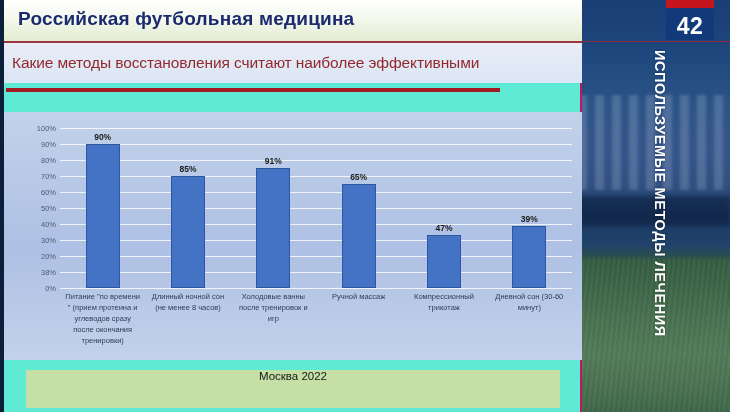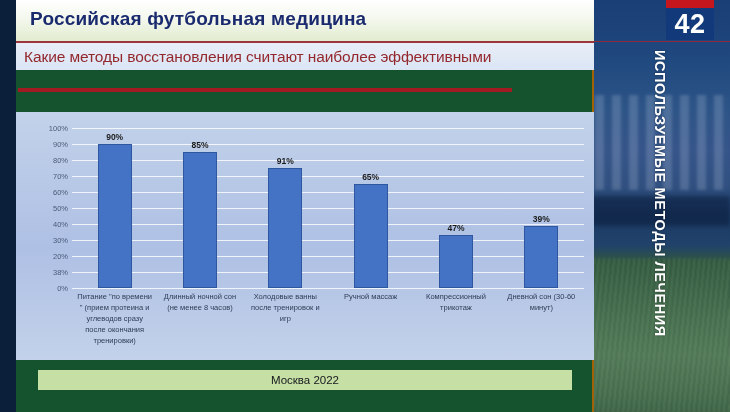--- a/index.html
+++ b/index.html
@@ -84,21 +84,21 @@
     justify-content: center;
     padding-bottom: 2px;
   }
   #badge-topbar {
     position: absolute;
     left: 0; top: 0;
     width: 48px; height: 8px;
     background: #c4161c;
   }
   #badge-number {
-    font-size: 27px;
+    font-size: 23px;
     font-weight: bold;
     color: #ffffff;
     line-height: 1;
     letter-spacing: .5px;
   }
   #badge-underline {
     position: absolute;
     left: 578px; top: 41px;
     width: 152px; height: 1px;
     background: #8d2b3a;
@@ -120,24 +120,24 @@
     font-weight: bold;
     color: #ffffff;
     letter-spacing: .6px;
     white-space: nowrap;
     text-shadow: 0 0 2px rgba(0,0,0,.45);
   }
 
   
   #main {
     position: absolute;
-    left: 16px; top: 0;
+    left: 4px; top: 0;
     width: 578px; height: 412px;
-    background: #14532d;
-    border-right: 2px solid #a16207;
+    background: #5eead4;
+    border-right: 2px solid #be185d;
   }
 
   
   #title-band {
     position: absolute;
     left: 0; top: 0;
     width: 578px; height: 41px;
     background: linear-gradient(to bottom, #ffffff 0%, #f4f8ee 45%, #e2eccf 100%);
   }
   #title-text {
@@ -152,21 +152,21 @@
     position: absolute;
     left: 0; top: 41px;
     width: 578px; height: 2px;
     background: #9d3540;
   }
 
   
   #subtitle-band {
     position: absolute;
     left: 0; top: 43px;
-    width: 578px; height: 27px;
+    width: 578px; height: 40px;
     background: linear-gradient(to bottom, #e8eef8 0%, #dbe5f4 100%);
     display: flex;
     align-items: center;
   }
   #subtitle-text {
     padding-left: 8px;
     font-size: 15.5px;
     color: #93282d;
     letter-spacing: -.1px;
     white-space: nowrap;
@@ -259,24 +259,23 @@
     font-size: 7.5px;
     line-height: 1.45;
     color: #2d3c55;
     padding: 0 4px;
   }
 
   
   #footer {
     position: absolute;
     left: 22px; top: 370px;
-    width: 534px; height: 20px;
+    width: 534px; height: 38px;
     background: #c6dfa4;
     display: flex;
-    align-items: center;
     justify-content: center;
   }
   #footer-text {
     font-size: 11.5px;
     color: #15181c;
   }
 </style>
 </head>
 <body>
 
@@ -337,21 +336,21 @@
           <div class="ytick" style="top: 144px;">38%</div>
           <div class="ytick" style="top: 160px;">0%</div>
         </div>
       <div id="bars">
           <div class="bar-slot">
             <div class="bar" style="height: 144px;">
               <div class="bar-label">90%</div>
             </div>
           </div>
           <div class="bar-slot">
-            <div class="bar" style="height: 136px;">
+            <div class="bar" style="height: 112px;">
               <div class="bar-label">85%</div>
             </div>
           </div>
           <div class="bar-slot">
             <div class="bar" style="height: 120px;">
               <div class="bar-label">91%</div>
             </div>
           </div>
           <div class="bar-slot">
             <div class="bar" style="height: 104px;">

